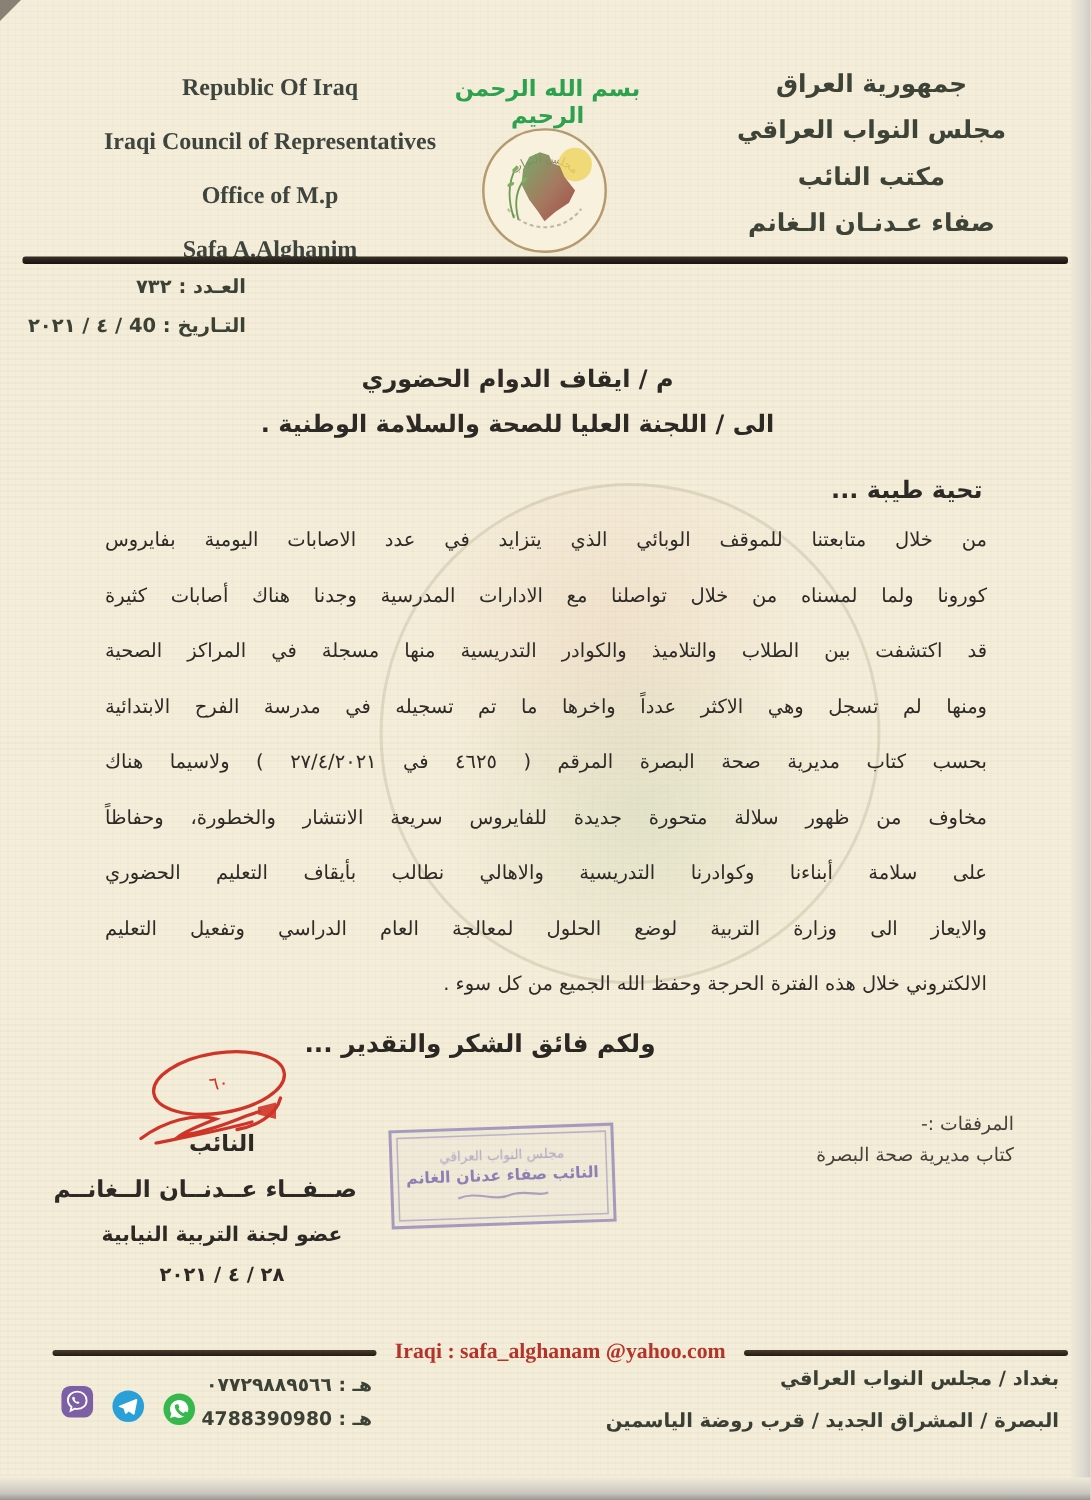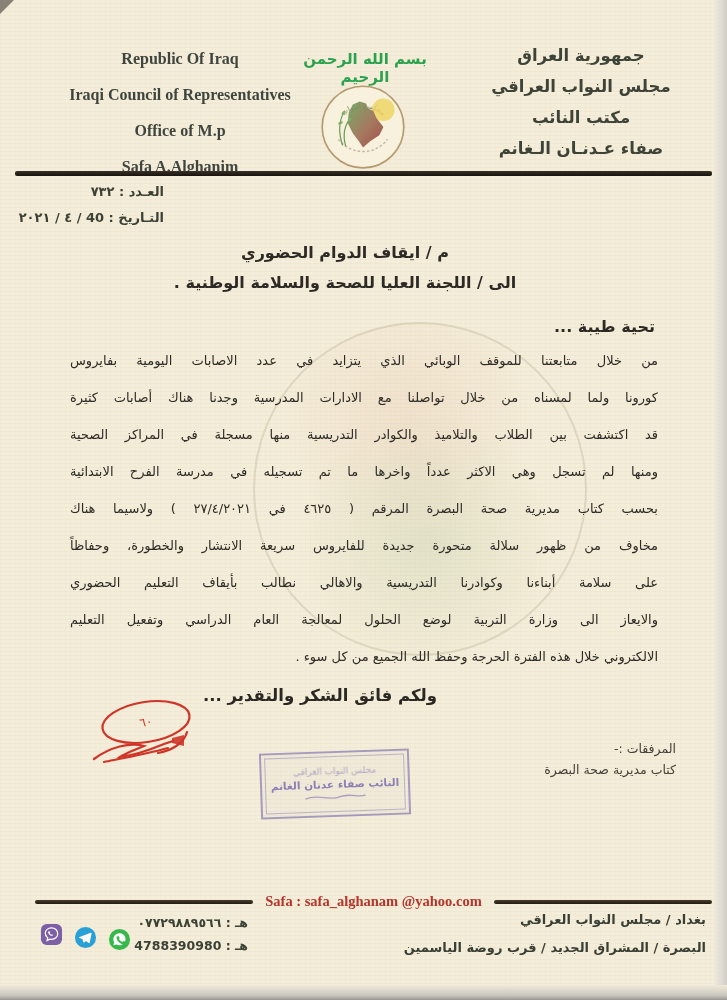--- a/index.html
+++ b/index.html
@@ -181,39 +181,45 @@
     <g stroke="#cf3428" fill="none" stroke-width="2.2" stroke-linecap="round">
       <ellipse cx="62" cy="26" rx="44" ry="20" transform="rotate(-9 62 26)"></ellipse>
       <path d="M103 36 C100 48 86 55 74 57"></path>
       <path d="M10 63 C26 51 46 46 60 50 C50 54 40 58 36 61 C52 59 68 53 80 48 L89 45"></path>
       <path d="M20 66 C40 62 62 58 84 52"></path>
     </g>
     <path d="M88 42 l12 -3 v11 l-12 -3 z" fill="#cf3428" opacity=".9"></path>
     <text x="56" y="31" font-size="12" fill="#cf3428" transform="rotate(-8 56 31)">٦٠</text>
   </svg>
 
+  <div class="sig-block">
+    <div class="sig-title">النائب</div>
+    <div class="sig-name">صــفــاء عــدنــان الــغانــم</div>
+    <div class="sig-role">عضو لجنة التربية النيابية</div>
+    <div class="sig-date">٢٨ / ٤ / ٢٠٢١</div>
+  </div>
 
   <div class="attach">
     <div>المرفقات :-</div>
     <div>كتاب مديرية صحة البصرة</div>
   </div>
 
   <div class="stamp">
     <div class="stamp-inner">
       <div class="stamp-l1">مجلس النواب العراقي</div>
       <div class="stamp-l2">النائب صفاء عدنان الغانم</div>
       <svg width="64" height="10" viewBox="0 0 64 10">
         <path d="M2 6 C14 1 26 9 36 5 C46 1 56 7 62 4" fill="none" stroke="rgba(126,112,176,.6)" stroke-width="1.4"></path>
       </svg>
     </div>
   </div>
 
   <div class="footer-rule">
     <div class="seg"></div>
-    <div class="email">Safa : safa_alghanam @yahoo.com</div>
+    <div class="email">Iraqi : safa_alghanam @yahoo.com</div>
     <div class="seg"></div>
   </div>
 
   <div class="icon" style="left:40px; top:923px;">
     <svg viewBox="0 0 24 24">
       <rect x="1" y="1" width="22" height="22" rx="6" fill="#7d5fa5"></rect>
       <path d="M12 5c-3.6 0-6.5 2.4-6.5 5.8 0 1.9 1 3.6 2.5 4.7l-.6 2.8 2.8-1.5c.6.1 1.2.2 1.8.2 3.6 0 6.5-2.4 6.5-5.9S15.6 5 12 5z" fill="none" stroke="#fff" stroke-width="1.3"></path>
       <path d="M9.7 8.6l.9 1.1-.5.7c.3.8.9 1.4 1.7 1.8l.7-.5 1.1.8c-.2.6-.8 1-1.4.9-1.9-.4-3.4-1.9-3.8-3.8-.1-.5.7-1 1.3-1z" fill="#fff"></path>
     </svg>
   </div>

